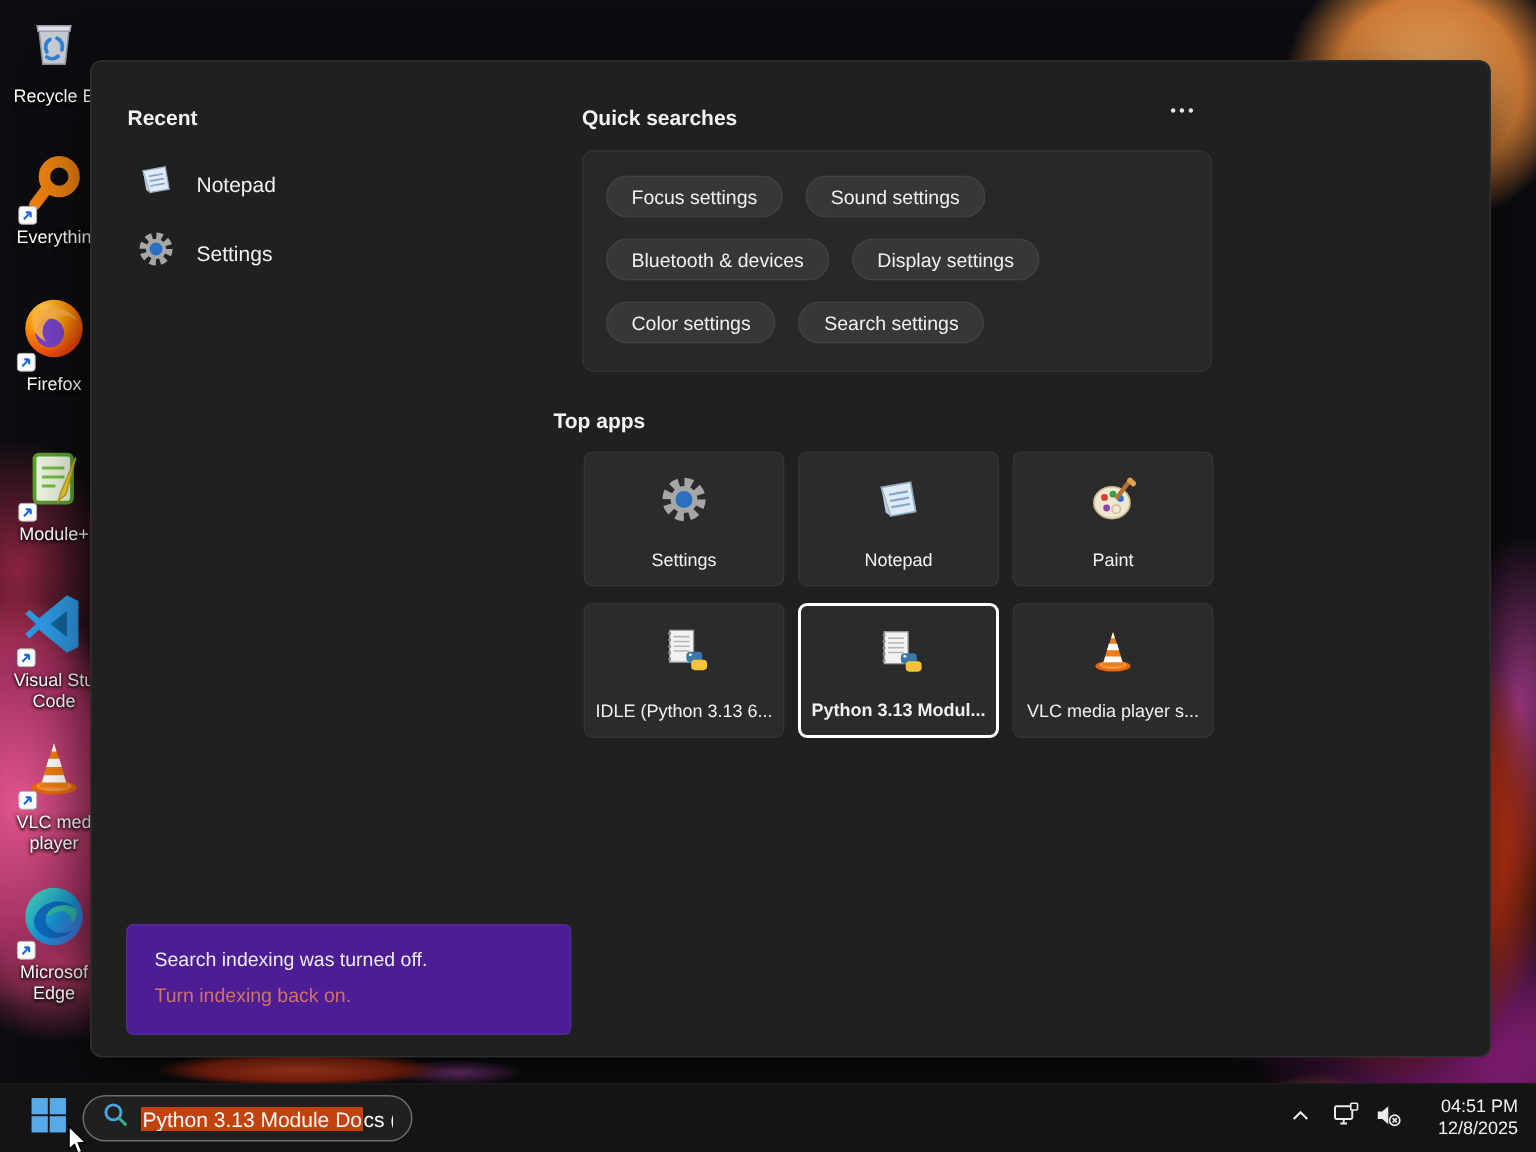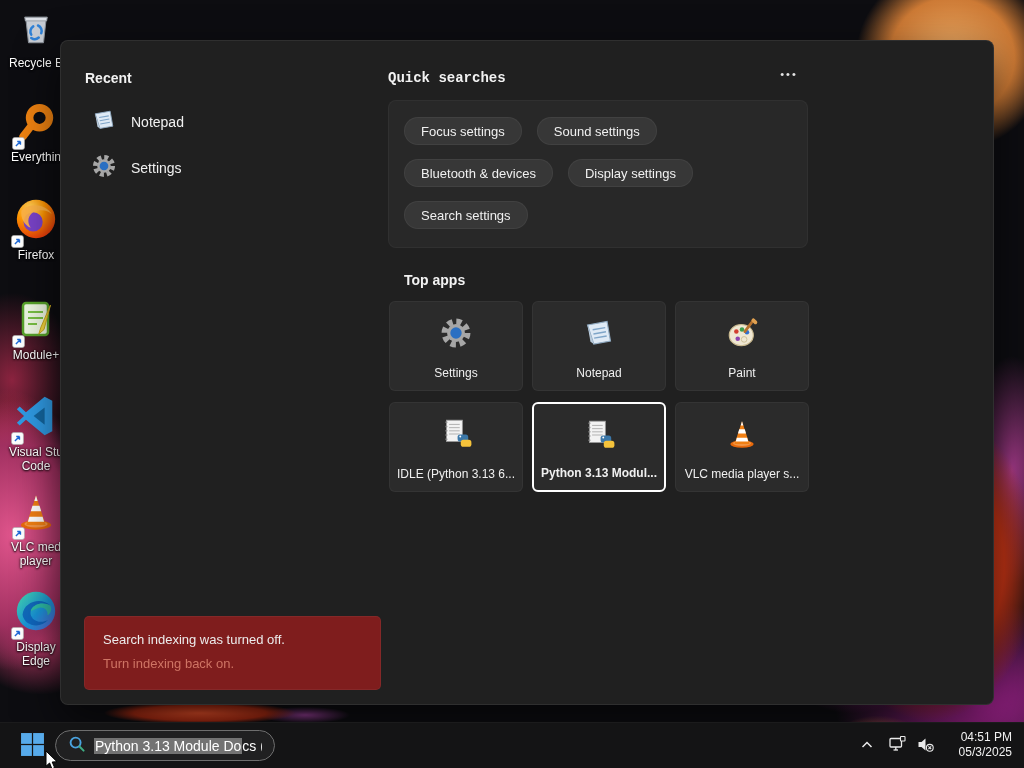--- a/index.html
+++ b/index.html
@@ -40,55 +40,55 @@
   .panel {
     position:absolute; left:60px; top:40px; width:934px; height:665px; z-index:5;
     background:#202020; border:1px solid rgba(255,255,255,0.07); border-radius:8px;
     box-shadow:0 16px 44px rgba(0,0,0,0.62); color:#fff;
   }
   .section-title { font-size:14px; font-weight:700; color:#f2f2f2; }
   .recent-title { position:absolute; left:24px; top:29px; }
   .recent-item { position:absolute; left:30px; display:flex; align-items:center; gap:14px; cursor:default; }
   .recent-item .ri-label { font-size:14px; color:#f0f0f0; }
 
-  .qs-title { position:absolute; left:327px; top:29px;font-family:Liberation Mono, monospace; }
+  .qs-title { position:absolute; left:327px; top:29px; }
   .more-btn { position:absolute; left:712px; top:22px; width:32px; height:22px; display:flex;
     align-items:center; justify-content:center; color:#e6e6e6; font-size:11px; letter-spacing:2px;
     border-radius:4px; cursor:default; }
   .qs-card { position:absolute; left:327px; top:59px; width:420px; height:148px;
     background:#282828; border:1px solid rgba(255,255,255,0.04); border-radius:8px;
     display:flex; flex-direction:column; gap:14px; padding:16px 15px; }
   .qs-row { display:flex; gap:15px; }
   .pill { display:inline-flex; align-items:center; height:28px; padding:0 16px; background:#373737;
     border:1px solid rgba(255,255,255,0.05); border-radius:14px; font-size:13px; color:#f0f0f0;
     white-space:nowrap; cursor:default; }
 
-  .ta-title { position:absolute; left:343px; top:231px; }
+  .ta-title { position:absolute; left:308px; top:231px; }
   .tile { position:absolute; width:134px; height:90px; background:#2b2b2b;
     border:1px solid rgba(255,255,255,0.045); border-radius:6px; cursor:default; }
   .tile.selected { border:2px solid #ffffff;font-weight:bold; }
   .tile-icon { position:absolute; left:0; right:0; top:14px; display:flex; justify-content:center; }
   .tile-label { position:absolute; left:6px; right:6px; bottom:10px; text-align:center; font-size:12px;
     color:#f0f0f0; white-space:nowrap; overflow:hidden; }
 
-  .toast { position:absolute; left:23px; top:575px; width:297px; height:74px; background:#7f1d1d;
+  .toast { position:absolute; left:23px; top:575px; width:297px; height:74px; background:#4c1d95;
     border:1px solid rgba(255,255,255,0.05); border-radius:5px; padding:15px 18px; }
   .toast-msg { font-size:13px; color:#ececec; }
   .toast-link { font-size:13px; margin-top:9px; cursor:default; }
 
   
   .taskbar { position:absolute; left:0; top:722px; width:1024px; height:46px; background:#141415;
     border-top:1px solid rgba(255,255,255,0.03); z-index:8; }
   .start-btn { position:absolute; left:18px; top:10px; width:28px; height:26px; display:flex;
     align-items:center; justify-content:center; cursor:default; }
   .tb-search { position:absolute; left:55px; top:7px; width:220px; height:31px; background:#202021;
     border:1px solid #6e6e6e; border-radius:16px; display:flex; align-items:center; gap:8px;
     padding:0 12px; cursor:text; }
   .tb-search-text { font-size:14px; color:#ffffff; white-space:nowrap; overflow:hidden; }
-  .sel-red { background:#737373; padding:1px 1px; }
+  .sel-red { background:#c2410c; padding:1px 1px; }
   .tray-btn { position:absolute; top:13px; display:flex; align-items:center; justify-content:center; cursor:default; }
   .clock { position:absolute; right:12px; top:7px; text-align:right; color:#f2f2f2; font-size:12px;
     line-height:15px; cursor:default; }
 
   .cursor { position:absolute; left:45px; top:750px; z-index:20; pointer-events:none; }
 </style>
 </head>
 <body>
 
 <div class="screen">
@@ -240,21 +240,21 @@
         <path d="M18.5 24 C20.5 16 33 14 39 18.5 C41 23 39 27 36 28.5 C37 22 30 18.5 25 21.5 Z" fill="#35c78f" opacity="0.7"></path>
       </svg>
       <span class="shortcut-badge">
         <svg width="13" height="13" viewBox="0 0 12 12">
             <rect x="0.5" y="0.5" width="11" height="11" rx="2" fill="#fff" stroke="#b0b0b0" stroke-width="0.6"></rect>
             <path d="M3.6 8.4 L7.8 4.2 M7.8 4.2 H4.8 M7.8 4.2 V7.2" stroke="#1f6ad8" stroke-width="1.3" fill="none"></path>
           </svg>
       </span>
     </div>
     <div class="dicon-label">
-      <span>Display</span>
+      <span>Microsof</span>
       <span>Edge</span>
     </div>
   </div>
 
   <div class="panel">
 
     <div class="section-title recent-title">Recent</div>
 
     <div class="recent-item" style="top:66px">
       <span>
@@ -290,20 +290,21 @@
     <div class="qs-card">
       <div class="qs-row">
         <span class="pill">Focus settings</span>
         <span class="pill">Sound settings</span>
       </div>
       <div class="qs-row">
         <span class="pill">Bluetooth &amp; devices</span>
         <span class="pill">Display settings</span>
       </div>
       <div class="qs-row">
+        <span class="pill">Color settings</span>
         <span class="pill">Search settings</span>
       </div>
     </div>
 
     <div class="section-title ta-title">Top apps</div>
 
     <div class="tile" style="left:328px; top:260px">
       <div class="tile-icon">
         <svg width="34" height="34" viewBox="0 0 24 24">
           <circle cx="12" cy="12" r="8" fill="none" stroke="#a6a6a6" stroke-width="4.4" stroke-dasharray="3.64 2.64"></circle>
@@ -463,21 +464,21 @@
         <svg width="19" height="19" viewBox="0 0 19 19">
           <path d="M2.5 7 H5.5 L9.5 3.5 V15.5 L5.5 12 H2.5 Z" fill="#eaeaea"></path>
           <circle cx="13.8" cy="12.8" r="3.4" fill="none" stroke="#eaeaea" stroke-width="1.1"></circle>
           <path d="M12.4 11.4 L15.2 14.2 M15.2 11.4 L12.4 14.2" stroke="#eaeaea" stroke-width="1.1"></path>
         </svg>
       </span>
     </div>
 
     <div class="clock">
       <div>04:51 PM</div>
-      <div>05/3/2025</div>
+      <div>12/8/2025</div>
     </div>
 
   </div>
 
   <div class="cursor">
     <svg width="14" height="21" viewBox="0 0 14 21">
       <path d="M1 1 L1 16.2 L4.6 13 L6.9 18.8 L9.6 17.6 L7.2 12 L12 11.7 Z" fill="#ffffff" stroke="#000000" stroke-width="1"></path>
     </svg>
   </div>
 

